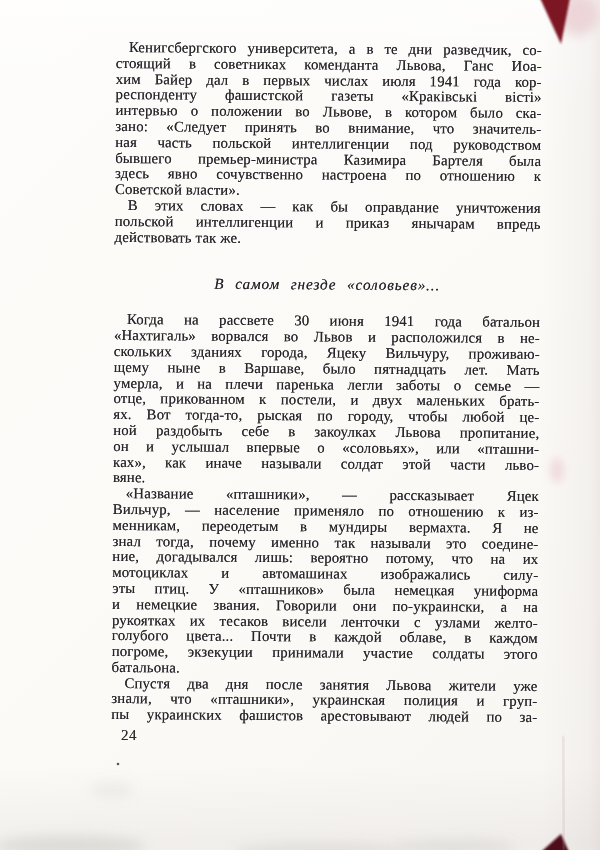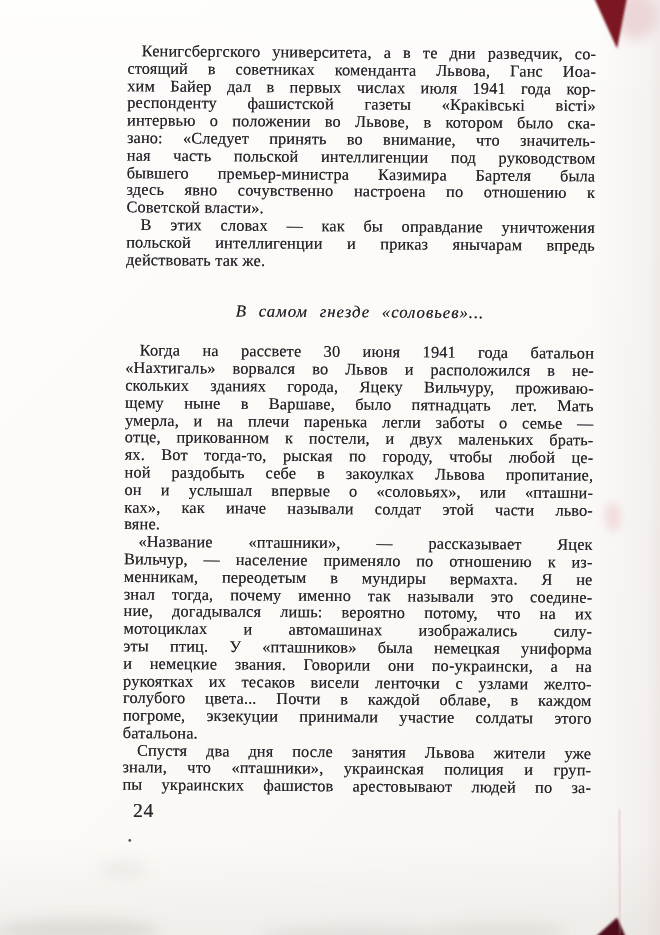--- a/index.html
+++ b/index.html
@@ -32,21 +32,21 @@
   .line.end{text-align-last:left;}
   .line.indent{text-indent:13px;}
   .heading{
     margin-top:29px;margin-bottom:20px;height:18px;
     text-align:center;font-style:italic;font-size:15.2px;line-height:18px;
     letter-spacing:0.9px;word-spacing:6px;
     color:#242329;
   }
   .page-number{
     position:absolute;left:121px;top:727px;
-    font-size:18px;color:#2a292e;letter-spacing:0.5px;
+    font-size:15px;color:#2a292e;letter-spacing:0.5px;
     text-shadow:0 0 0.5px rgba(35,32,38,0.7);
   }
   .artifacts{position:absolute;inset:0;pointer-events:none;}
 </style>
 </head>
 <body>
 
 <div class="paper"></div>
 
 <div class="text-block">

